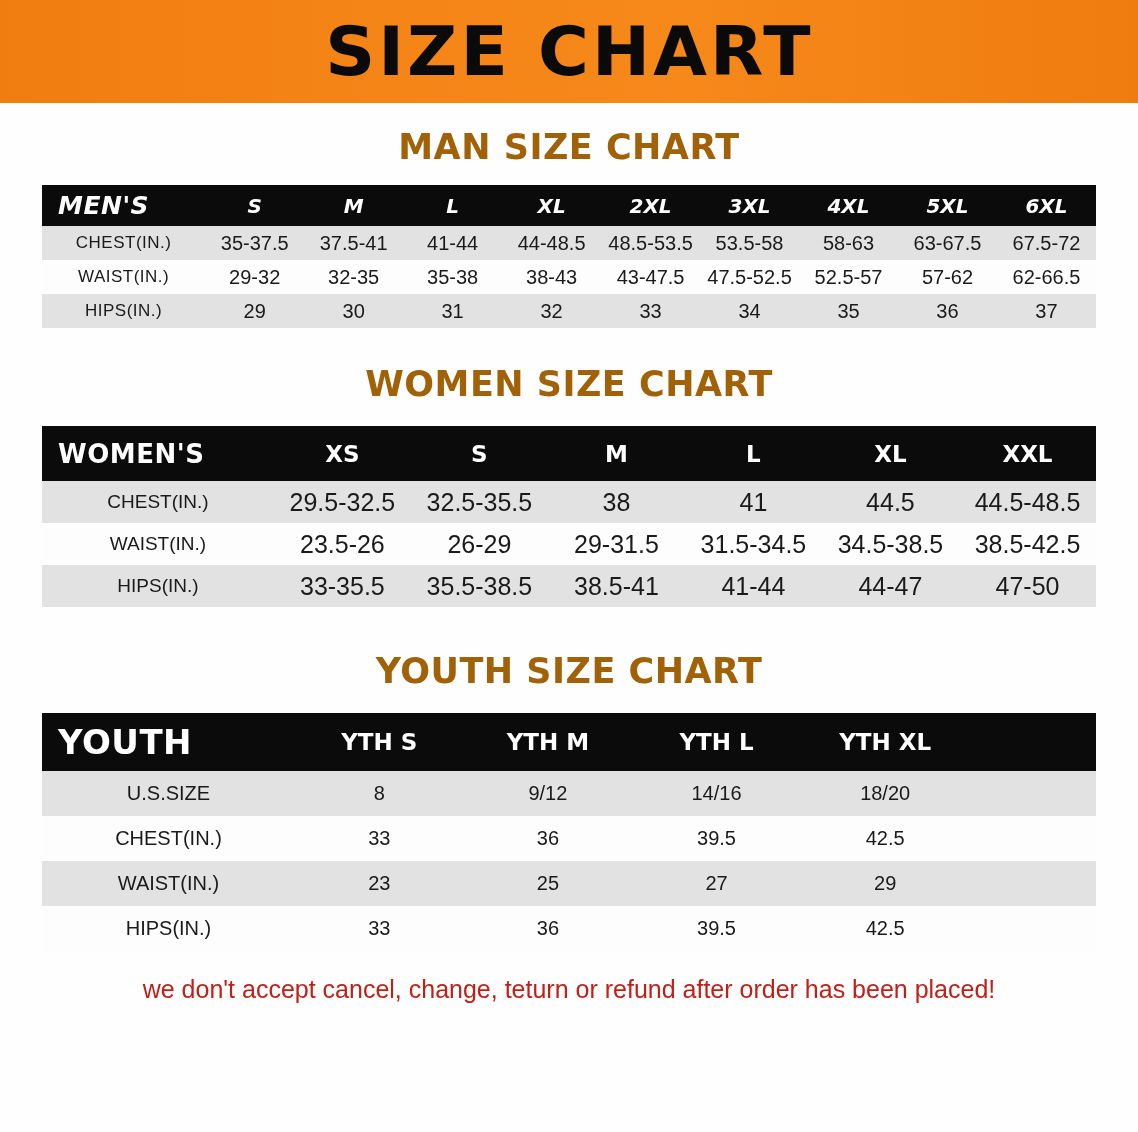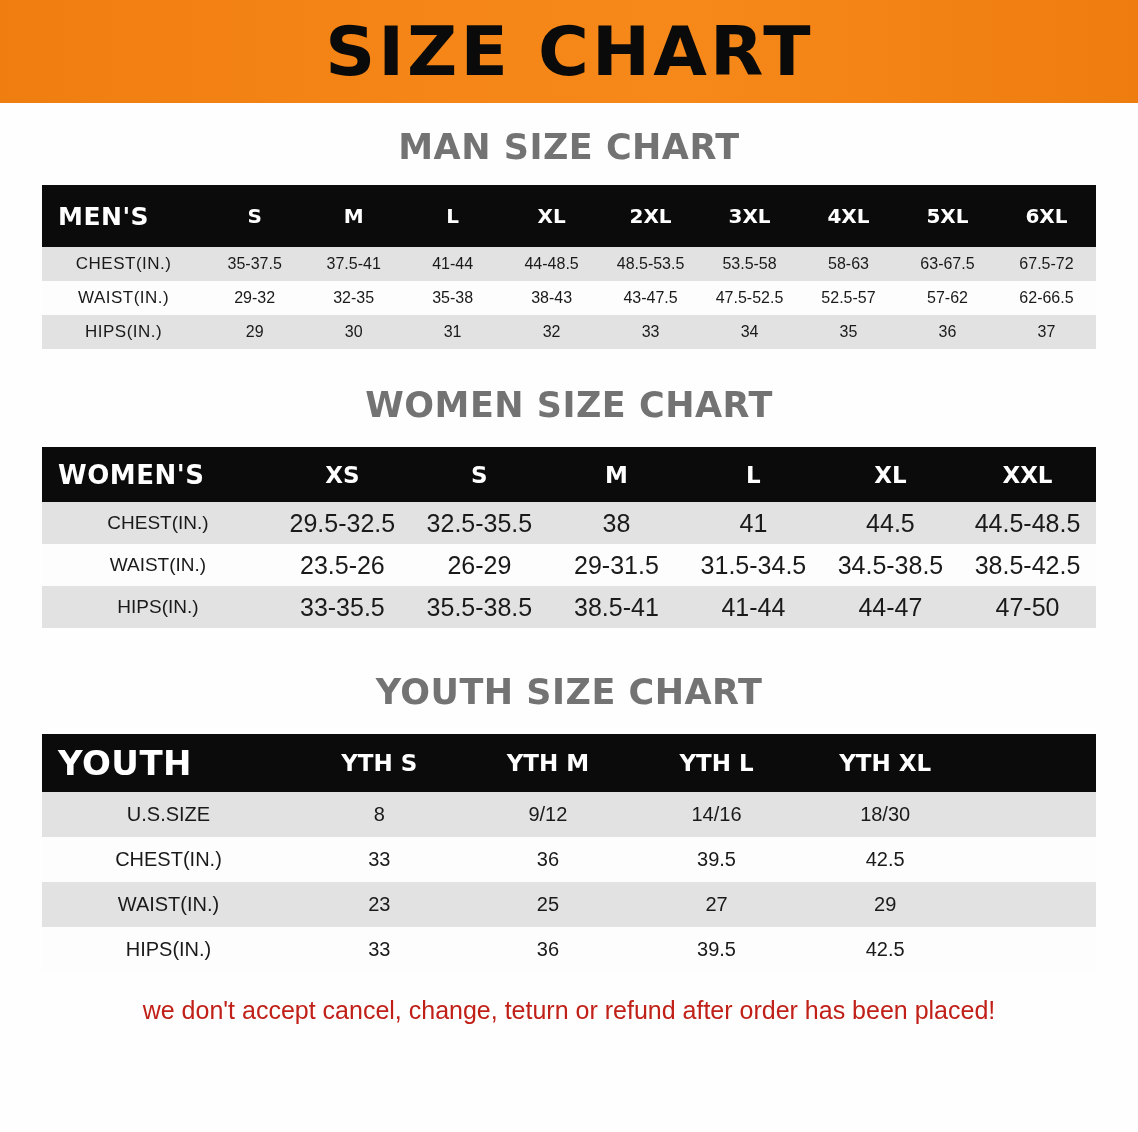--- a/index.html
+++ b/index.html
@@ -40,21 +40,21 @@
     text-align: center;
     transform: scaleX(1.02);
   }
 
   
   .section-title {
     text-align: center;
     font-family: "DejaVu Sans", sans-serif;
     font-weight: bold;
     font-size: 35px;
-    color: #737373;
+    color: #a16207;
     letter-spacing: 0.5px;
   }
   .man-title { margin-top: 24px; }
   .women-title { margin-top: 36px; }
   .youth-title { margin-top: 44px; }
 
   
   .table-wrap {
     padding: 0 42px;
     box-sizing: border-box;
@@ -90,23 +90,23 @@
     color: #1a1a1a;
     font-family: "Liberation Sans", sans-serif;
   }
   tbody td.label {
     text-align: center;
   }
   tr.shade td { background: #e2e2e2; }
   tr.plain td { background: #fdfdfd; }
 
   
-  #men-table .hdr td { height: 62px; font-size: 20px; }
+  #men-table .hdr td { height: 41px; font-size: 20px; font-style: italic; }
   #men-table .hdr td.label { font-size: 25px; letter-spacing: 0.5px; }
-  #men-table tbody td { height: 34px; font-size: 16px; }
+  #men-table tbody td { height: 34px; font-size: 20px; }
   #men-table tbody td.label { font-size: 17px; letter-spacing: 0.5px; }
 
   
   #women-table .hdr td { height: 55px; font-size: 23px; }
   #women-table .hdr td.label { font-size: 26px; letter-spacing: 0.5px; }
   #women-table tbody td { height: 42px; font-size: 25px; }
   #women-table tbody td.label { font-size: 19px; }
 
   
   #youth-table .hdr td { height: 58px; font-size: 23px; }
@@ -281,21 +281,21 @@
           <td>YTH XL</td>
           <td></td>
         </tr>
       </thead>
       <tbody>
         <tr class="shade">
           <td class="label">U.S.SIZE</td>
           <td>8</td>
           <td>9/12</td>
           <td>14/16</td>
-          <td>18/30</td>
+          <td>18/20</td>
           <td></td>
         </tr>
         <tr class="plain">
           <td class="label">CHEST(IN.)</td>
           <td>33</td>
           <td>36</td>
           <td>39.5</td>
           <td>42.5</td>
           <td></td>
         </tr>

